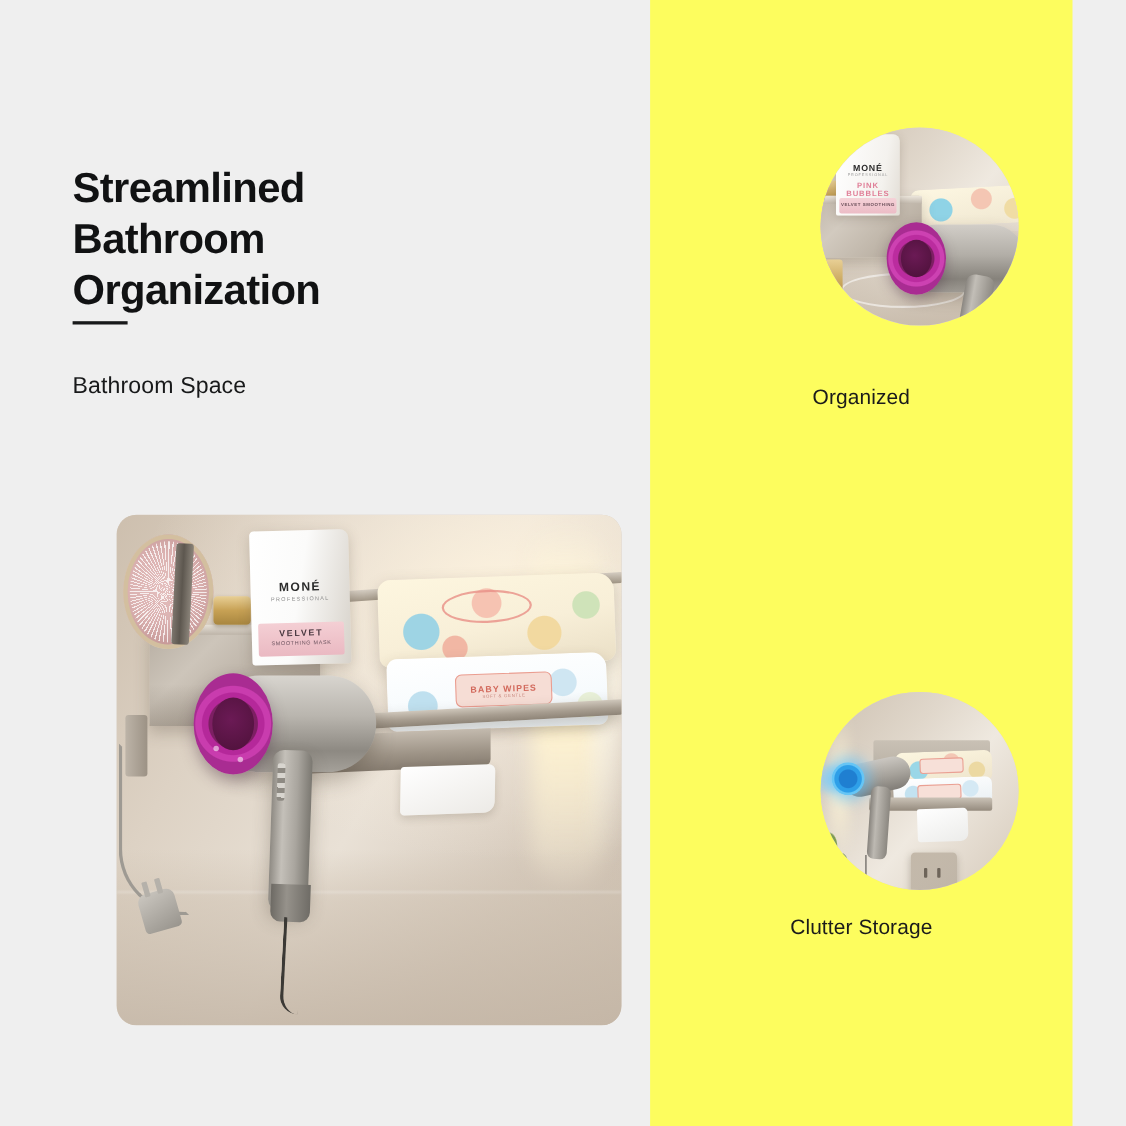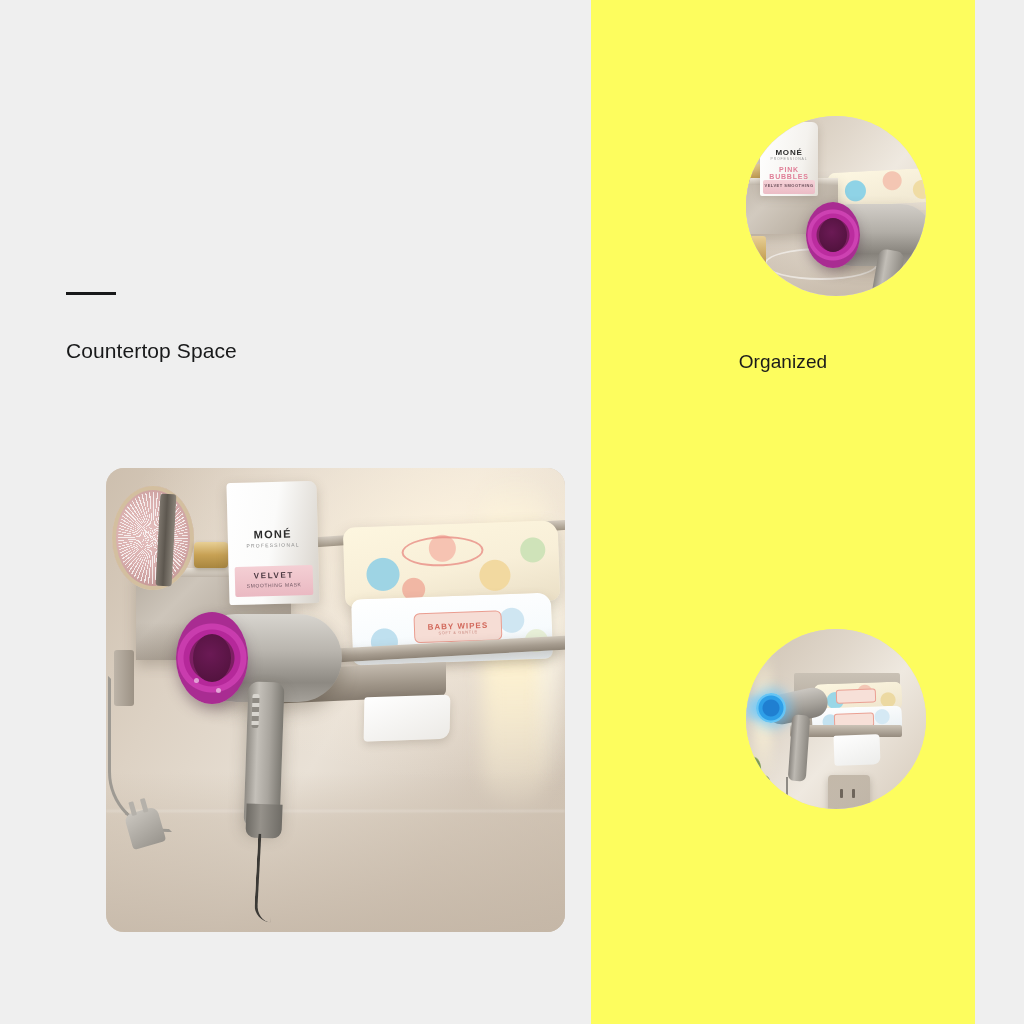--- a/index.html
+++ b/index.html
@@ -649,24 +649,29 @@
   .caption-bottom { top: 830px; }
   .cc-line { display: block; }
 </style>
 </head>
 <body>
 
 <div id="page">
 
   <section class="left-panel">
 
+    <h1 class="headline">
+      <span class="hl-line">Streamlined</span>
+      <span class="hl-line">Bathroom</span>
+      <span class="hl-line">Organization</span>
+    </h1>
 
     <div class="divider-rule"></div>
 
-    <p class="subhead">Countertop Space</p>
+    <p class="subhead">Bathroom Space</p>
 
     <figure class="hero-photo">
       <div class="hp-wall"></div>
       <div class="hp-glow"></div>
       <div class="hp-glow2"></div>
       <div class="hp-counter"></div>
       <div class="hp-floorline"></div>
 
       <div class="shelf-back"></div>
 
@@ -773,15 +778,18 @@
       <div class="c2-beam"></div>
       <div class="c2-ring"></div>
       <div class="c2-handle"></div>
       <div class="c2-cord"></div>
       <div class="c2-outlet">
         <div class="c2-outlet-slot" style="left:12px;top:14px;"></div>
         <div class="c2-outlet-slot" style="left:24px;top:14px;"></div>
       </div>
     </figure>
 
+    <figcaption class="circle-caption caption-bottom">
+      <span class="cc-line">Clutter Storage</span>
+    </figcaption>
 
   </section>
 </div>
 
 </body></html>

